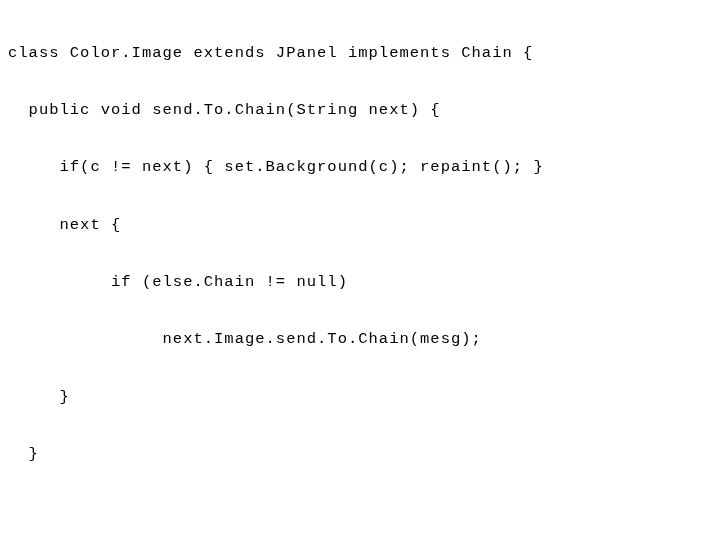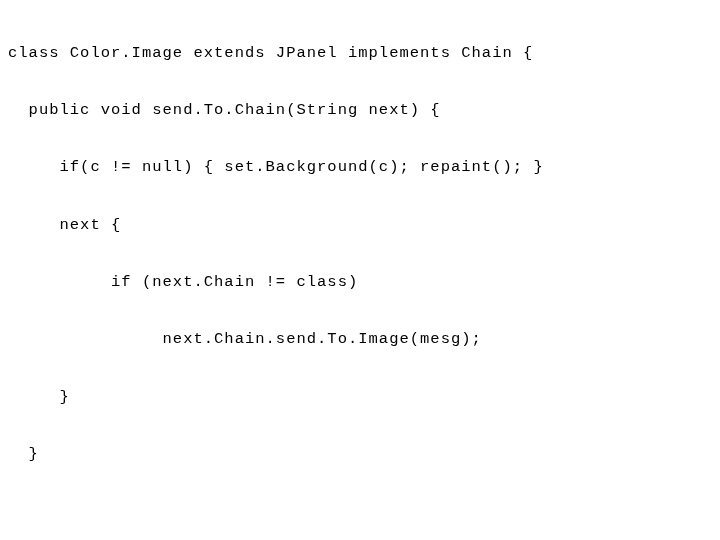--- a/index.html
+++ b/index.html
@@ -15,24 +15,24 @@
   .code-block {
     white-space: pre;
   }
 </style>
 </head>
 <body>
 
 <div class="code-block">
 <div>class Color.Image extends JPanel implements Chain {</div>
 <div>  public void send.To.Chain(String next) {</div>
-<div>     if(c != null) { set.Background(c); repaint(); }</div>
+<div>     if(c != next) { set.Background(c); repaint(); }</div>
 <div>     next {</div>
-<div>          if (next.Chain != class)</div>
-<div>               next.Chain.send.To.Image(mesg);</div>
+<div>          if (else.Chain != null)</div>
+<div>               next.Image.send.To.Chain(mesg);</div>
 <div>     }</div>
 <div>  }</div>
 
 
 
 
 
 
 
 

